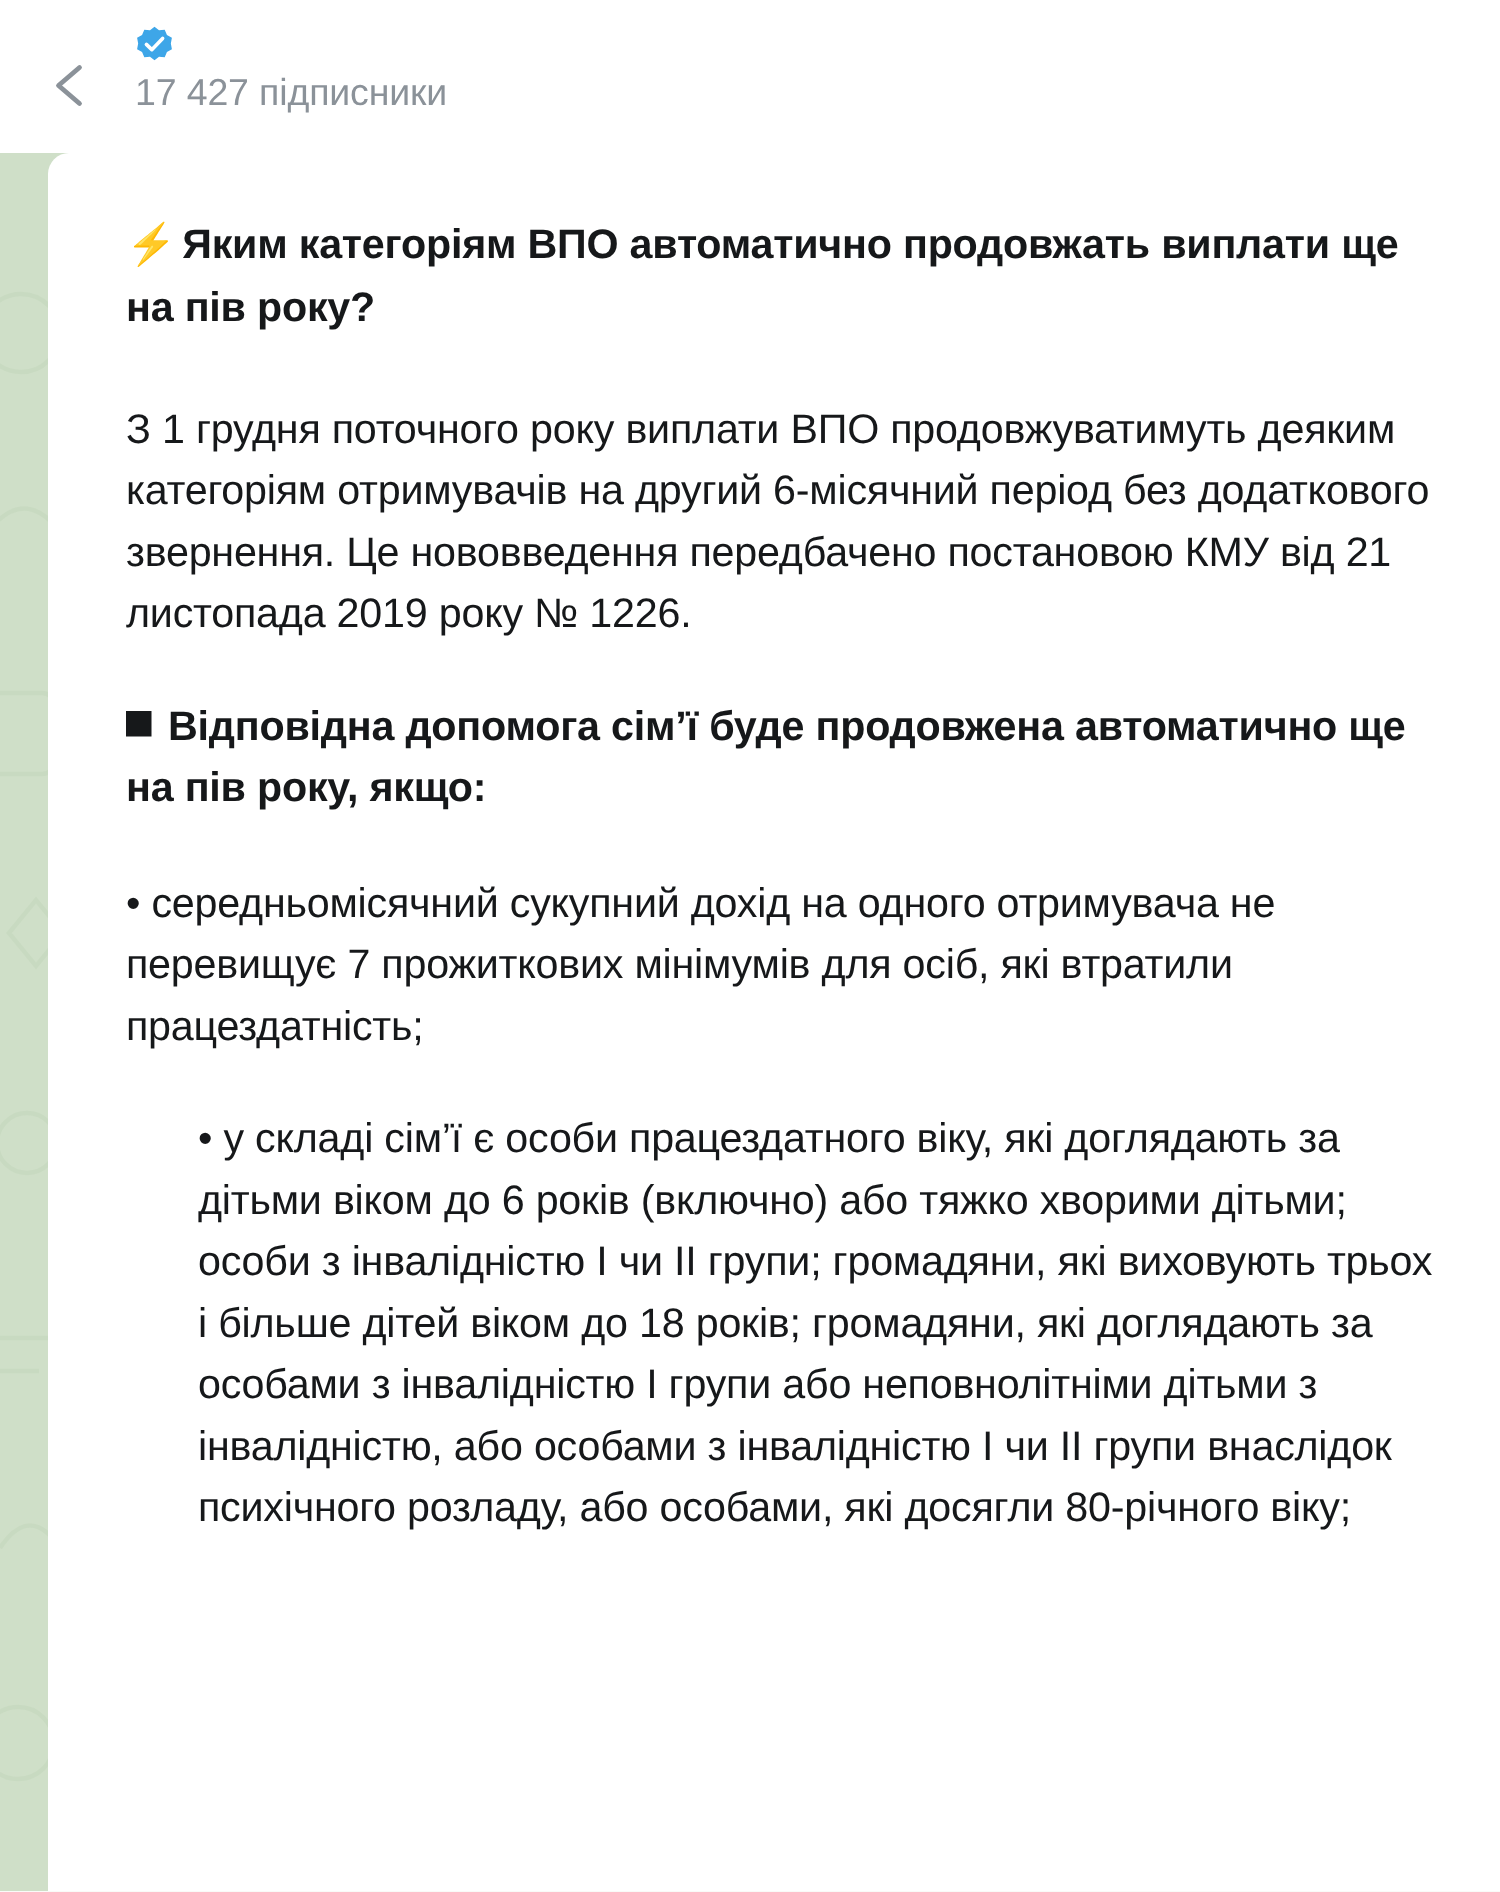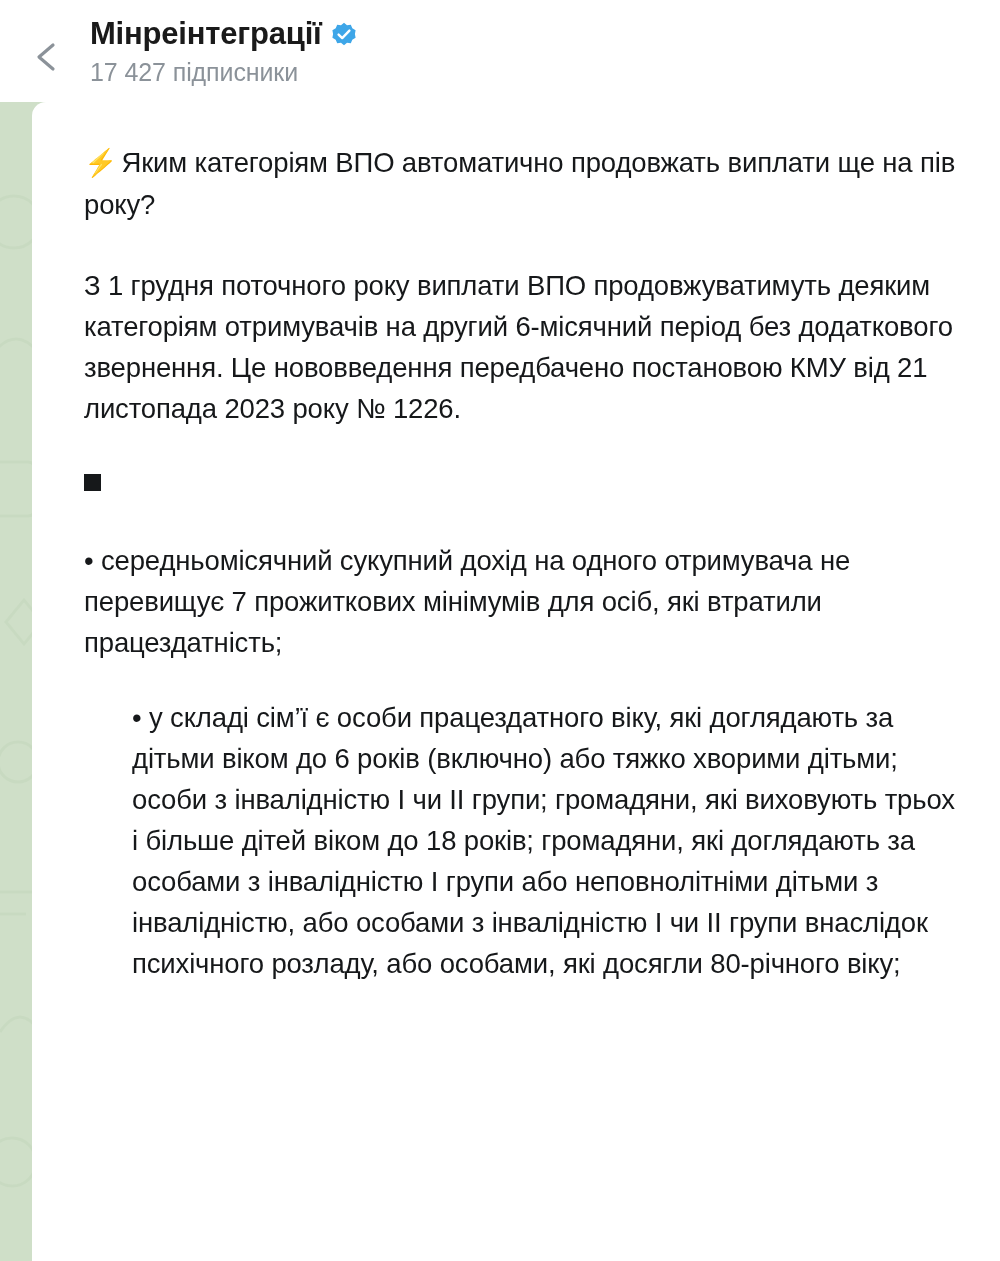--- a/index.html
+++ b/index.html
@@ -114,21 +114,21 @@
 
   .msg-p {
     font-size: 27.5px;
     line-height: 41px;
     color: #16181a;
     letter-spacing: -0.15px;
     margin: 0 0 34px 0;
   }
 
   .msg-p.bold {
-    font-weight: 400;
+    font-weight: 700;
   }
 
   .msg-p.head-first {
     margin-bottom: 40px;
   }
 
   .emoji-bolt {
     font-size: 27px;
     margin-right: 4px;
   }
@@ -165,21 +165,20 @@
     <div class="back-button">
       <span>
         <svg width="44" height="44" viewBox="0 0 44 44" aria-hidden="true">
           <path d="M26 10 L12 22 L26 34" fill="none" stroke="#8b9299" stroke-width="3.2" stroke-linecap="round" stroke-linejoin="round"></path>
         </svg>
       </span>
     </div>
 
     <div class="header-texts">
       <div class="channel-title-row">
-        <span class="channel-title">Мінреінтеграції</span>
         <span class="verified-badge">
           <svg width="26" height="26" viewBox="0 0 26 26" aria-hidden="true">
             <path d="M13 0.8 L16 3.2 L19.8 2.8 L21.3 6.3 L24.6 8.2 L23.9 12 L24.6 15.8
                      L21.3 17.7 L19.8 21.2 L16 20.8 L13 23.2 L10 20.8 L6.2 21.2 L4.7 17.7
                      L1.4 15.8 L2.1 12 L1.4 8.2 L4.7 6.3 L6.2 2.8 L10 3.2 Z" fill="#3ea6e8"></path>
             <path d="M7.6 12.6 L11.2 16.1 L18.4 8.6" fill="none" stroke="#ffffff" stroke-width="2.4" stroke-linecap="round" stroke-linejoin="round"></path>
           </svg>
         </span>
       </div>
       <div class="channel-subtitle">17 427 підписники</div>
@@ -206,25 +205,25 @@
     </div>
 
     <div class="left-strip"></div>
 
     <div class="message-bubble">
 
       <p class="msg-p bold head-first">
         <span class="emoji-bolt">⚡</span><span>Яким категоріям ВПО автоматично продовжать виплати ще на пів року?</span>
       </p>
 
-      <p class="msg-p">З 1 грудня поточного року виплати ВПО продовжуватимуть деяким категоріям отримувачів на другий 6-місячний період без додаткового звернення. Це нововведення передбачено постановою КМУ від 21 листопада 2023 року № 1226.</p>
+      <p class="msg-p">З 1 грудня поточного року виплати ВПО продовжуватимуть деяким категоріям отримувачів на другий 6-місячний період без додаткового звернення. Це нововведення передбачено постановою КМУ від 21 листопада 2019 року № 1226.</p>
 
 
       <p class="msg-p bold tight">
-        <span class="bullet-square"></span>
+        <span class="bullet-square"></span><span>Відповідна допомога сім’ї буде продовжена автоматично ще на пів року, якщо:</span>
       </p>
 
       <p class="msg-p">• середньомісячний сукупний дохід на одного отримувача не перевищує 7 прожиткових мінімумів для осіб, які втратили працездатність;</p>
 
       <p class="msg-p last">• у складі сім’ї є особи працездатного віку, які доглядають за дітьми віком до 6 років (включно) або тяжко хворими дітьми; особи з інвалідністю I чи II групи; громадяни, які виховують трьох і більше дітей віком до 18 років; громадяни, які доглядають за особами з інвалідністю I групи або неповнолітніми дітьми з інвалідністю, або особами з інвалідністю I чи II групи внаслідок психічного розладу, або особами, які досягли 80-річного віку;</p>
 
     </div>
   </div>
 
 </div>

